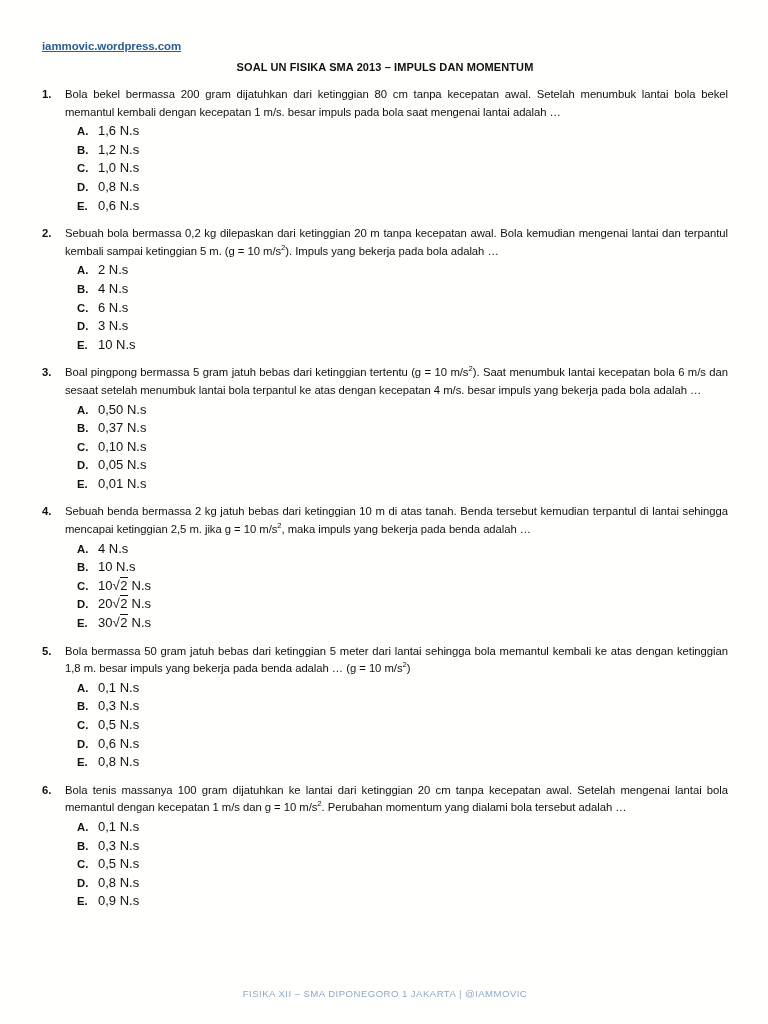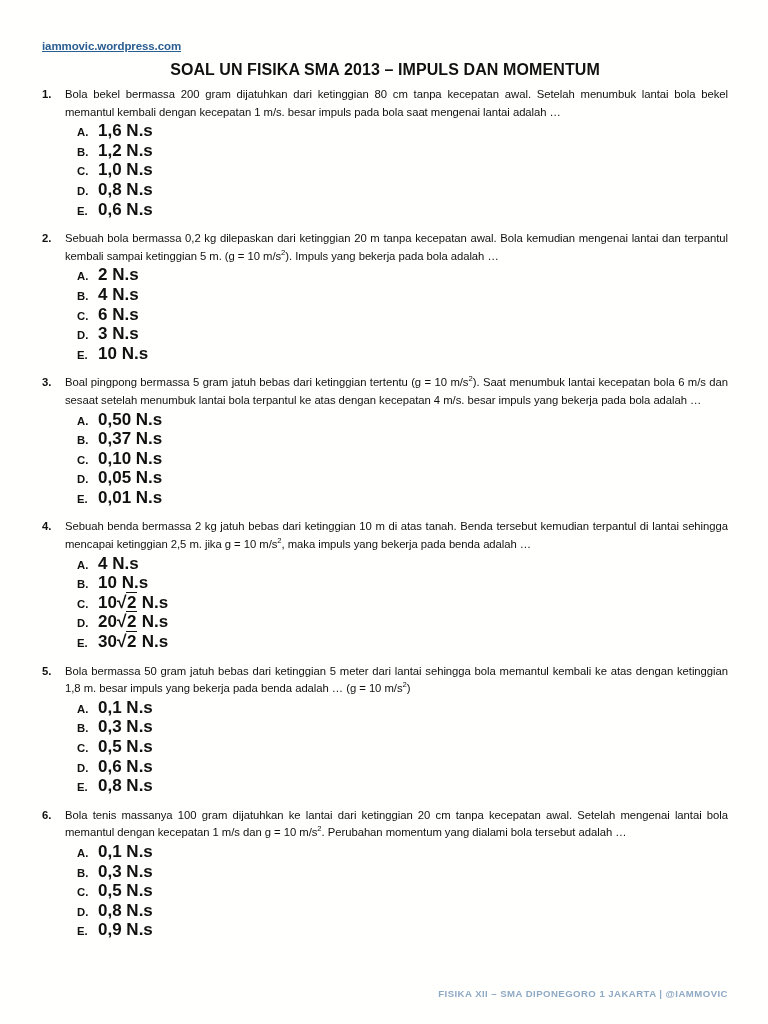--- a/index.html
+++ b/index.html
@@ -39,21 +39,21 @@
     letter-spacing: -0.1px;
     cursor: pointer;
   }
 
   .doc-title {
     position: absolute;
     top: 61px;
     left: 42px;
     width: 686px;
     text-align: center;
-    font-size: 16px;
+    font-size: 11px;
     font-weight: bold;
     color: #111111;
     letter-spacing: 0.1px;
   }
 
   
   .content {
     position: absolute;
     top: 86px;
     left: 42px;
@@ -98,22 +98,22 @@
     line-height: 17.6px;
   }
   .opt-letter {
     width: 21px;
     flex: 0 0 21px;
     font-size: 11.3px;
     font-weight: bold;
     color: #111111;
   }
   .opt-val {
-    font-size: 17px;
-    font-weight: bold;
+    font-size: 13px;
+    font-weight: normal;
     color: #111111;
     white-space: nowrap;
   }
 
   sup {
     font-size: 0.68em;
     vertical-align: super;
     line-height: 0;
   }
 
@@ -128,23 +128,23 @@
     border-top: 1.1px solid #111111;
     padding: 0 0.5px;
   }
 
   
   .footer {
     position: absolute;
     top: 988px;
     left: 42px;
     width: 686px;
-    text-align: right;
+    text-align: center;
     font-size: 9.6px;
-    font-weight: bold;
+    font-weight: normal;
     color: #8ea9c4;
     letter-spacing: 0.45px;
   }
 </style>
 </head>
 <body>
 
 <div class="page">
 
   <div class="header-link-row">

